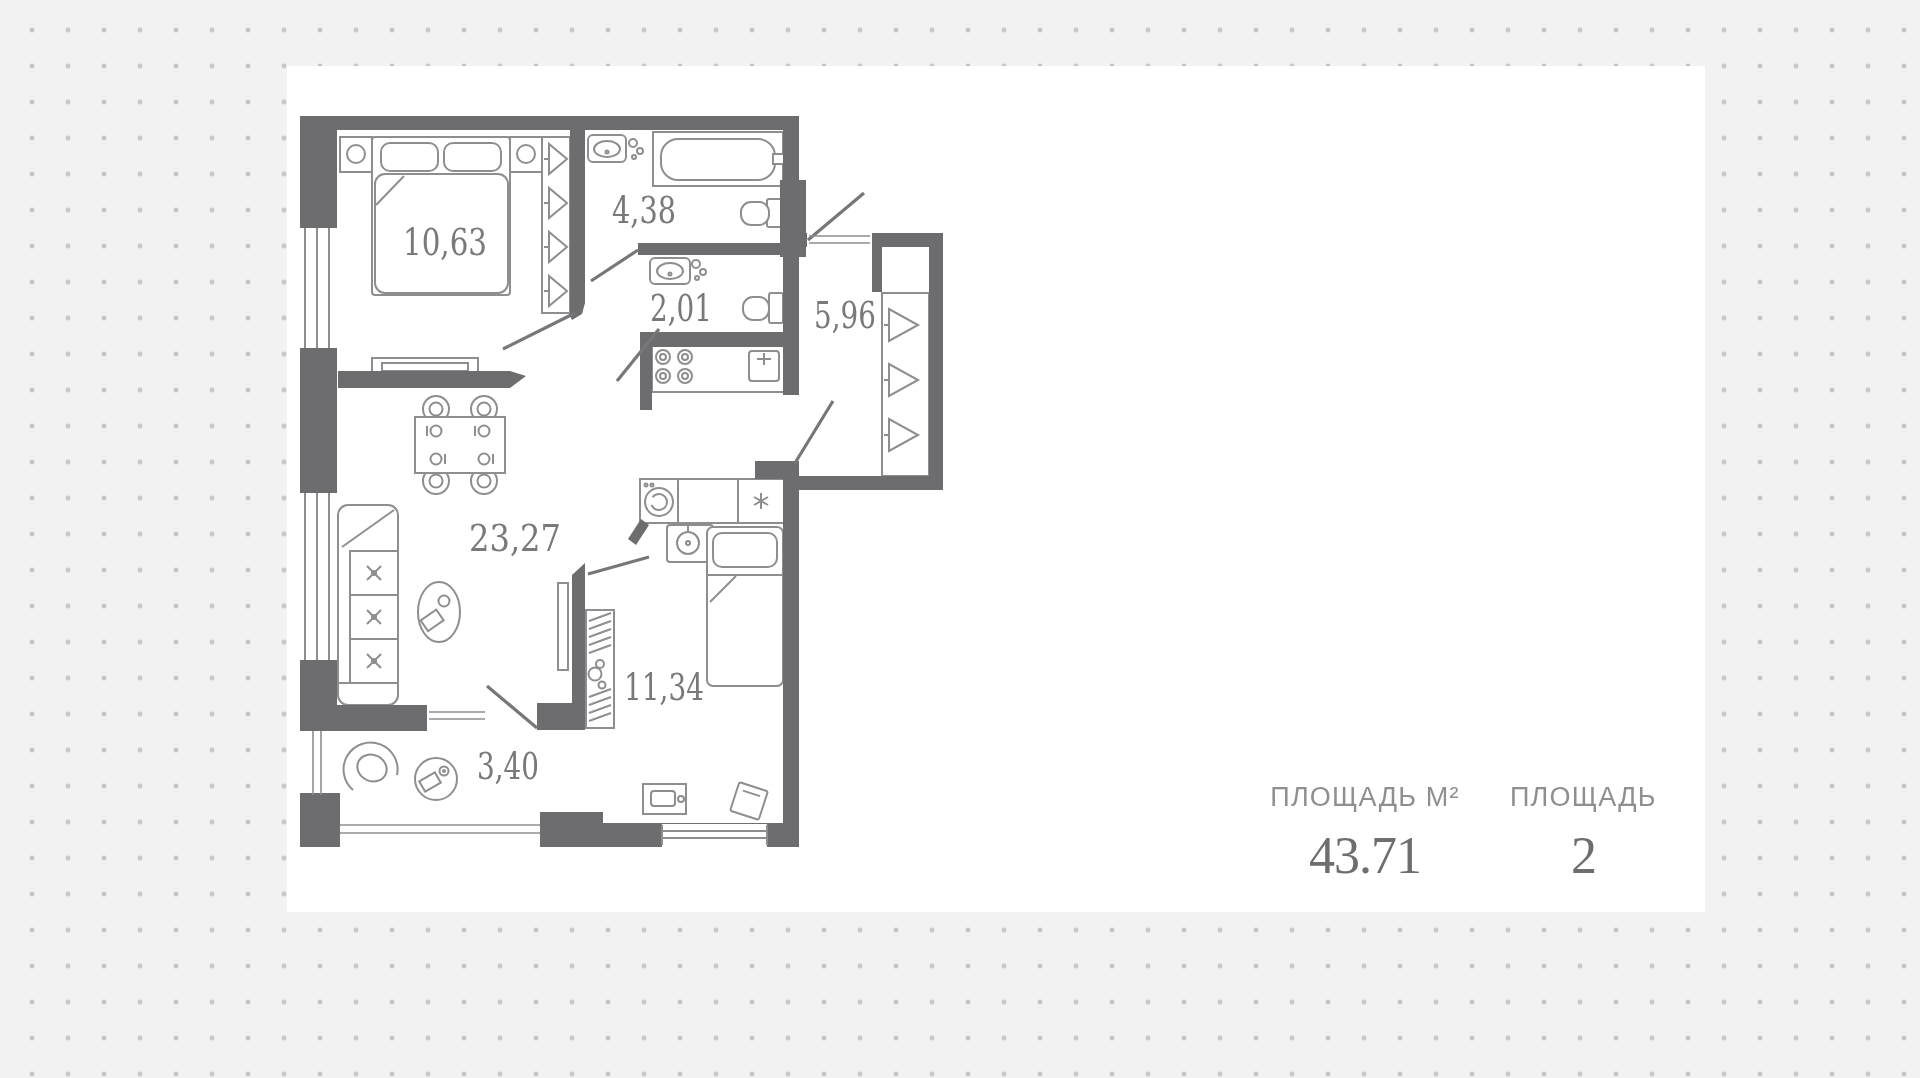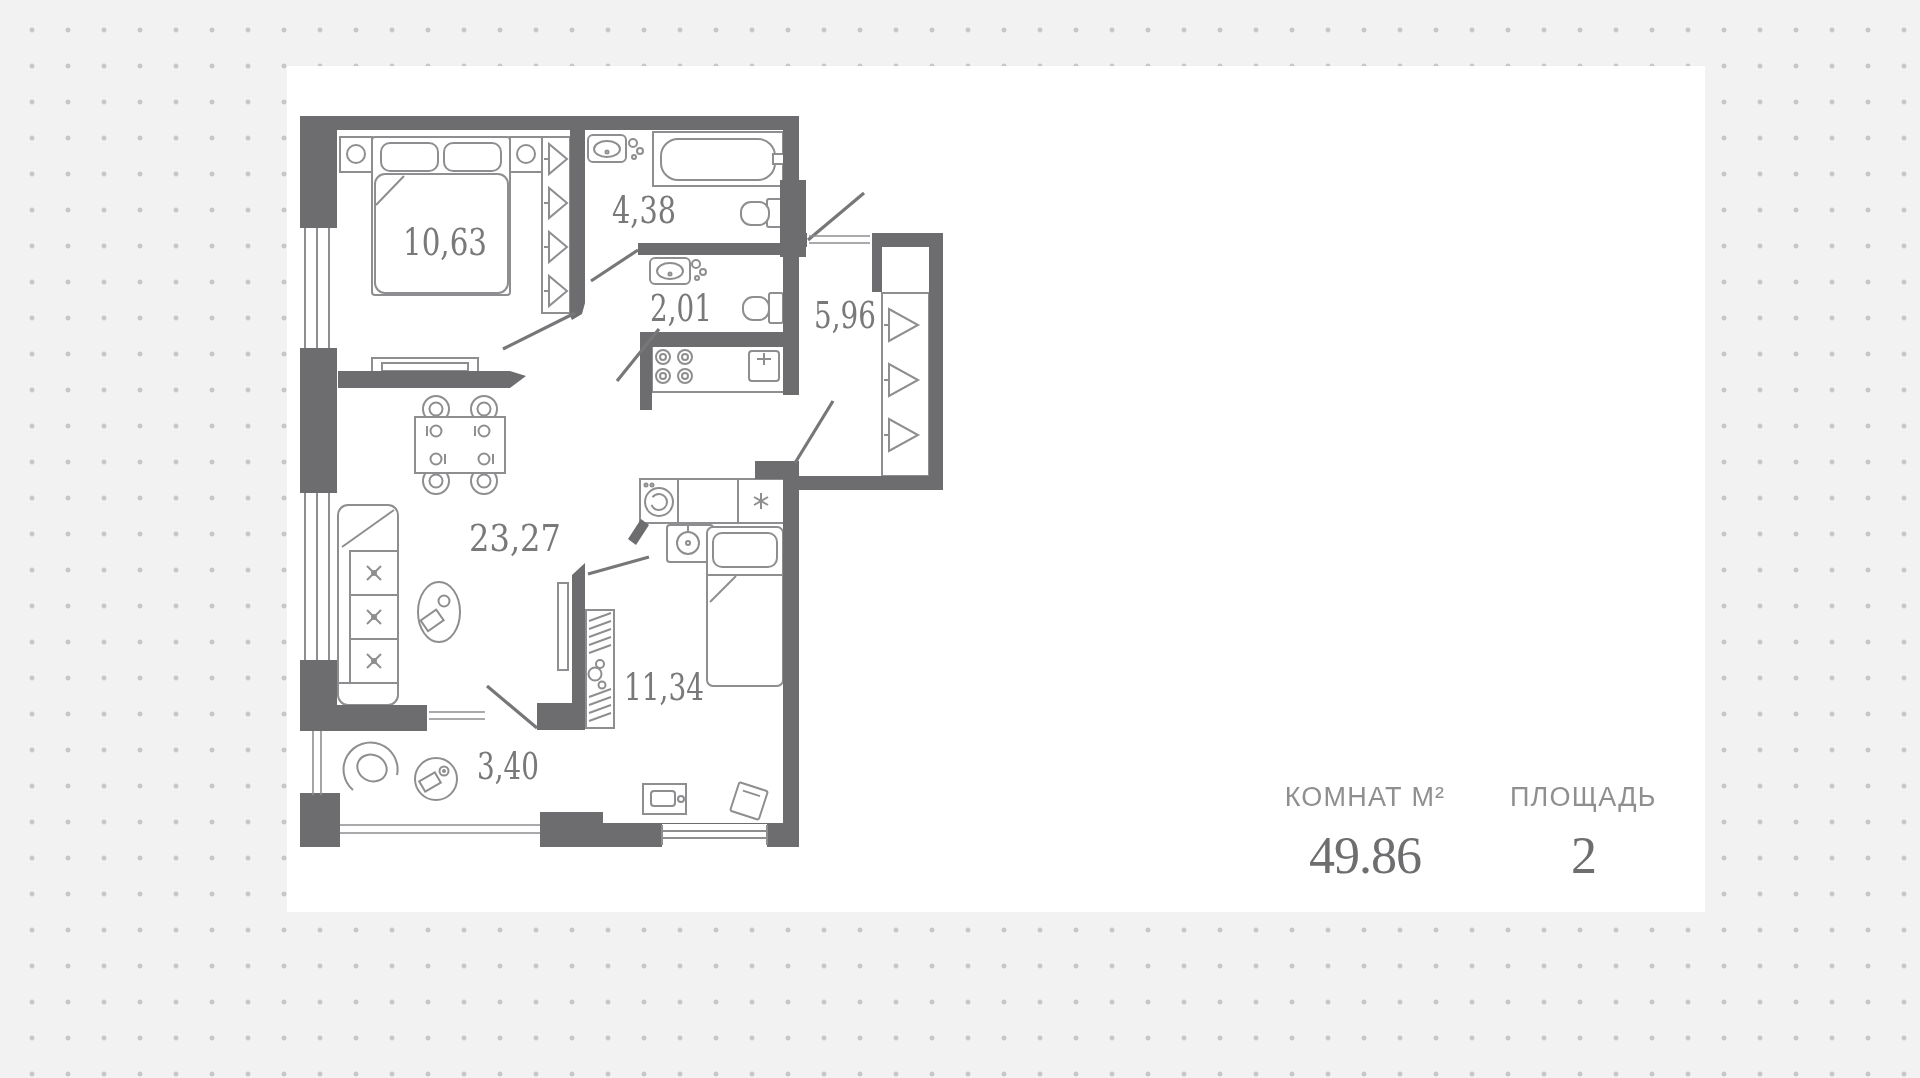--- a/index.html
+++ b/index.html
@@ -347,20 +347,20 @@
   <text class="rlabel" x="148" y="132" text-anchor="middle" dominant-baseline="middle" textLength="84" lengthAdjust="spacingAndGlyphs">10,63</text>
   <text class="rlabel" x="367" y="577" text-anchor="middle" dominant-baseline="middle" textLength="80" lengthAdjust="spacingAndGlyphs">11,34</text>
   <text class="rlabel" x="548" y="205" text-anchor="middle" dominant-baseline="middle" textLength="62" lengthAdjust="spacingAndGlyphs">5,96</text>
   <text class="rlabel" x="347" y="100" text-anchor="middle" dominant-baseline="middle" textLength="64" lengthAdjust="spacingAndGlyphs">4,38</text>
   <text class="rlabel" x="384" y="198" text-anchor="middle" dominant-baseline="middle" textLength="62" lengthAdjust="spacingAndGlyphs">2,01</text>
   <text class="rlabel" x="211" y="656" text-anchor="middle" dominant-baseline="middle" textLength="62" lengthAdjust="spacingAndGlyphs">3,40</text>
 </svg>
 
 <div class="stats">
   <div class="stat-col area">
-    <div class="stat-label">КОМНАТ М²</div>
-    <div class="stat-value">49.86</div>
+    <div class="stat-label">ПЛОЩАДЬ М²</div>
+    <div class="stat-value">43.71</div>
   </div>
   <div class="stat-col rooms">
     <div class="stat-label">ПЛОЩАДЬ</div>
     <div class="stat-value">2</div>
   </div>
 </div>
 
 </body></html>

